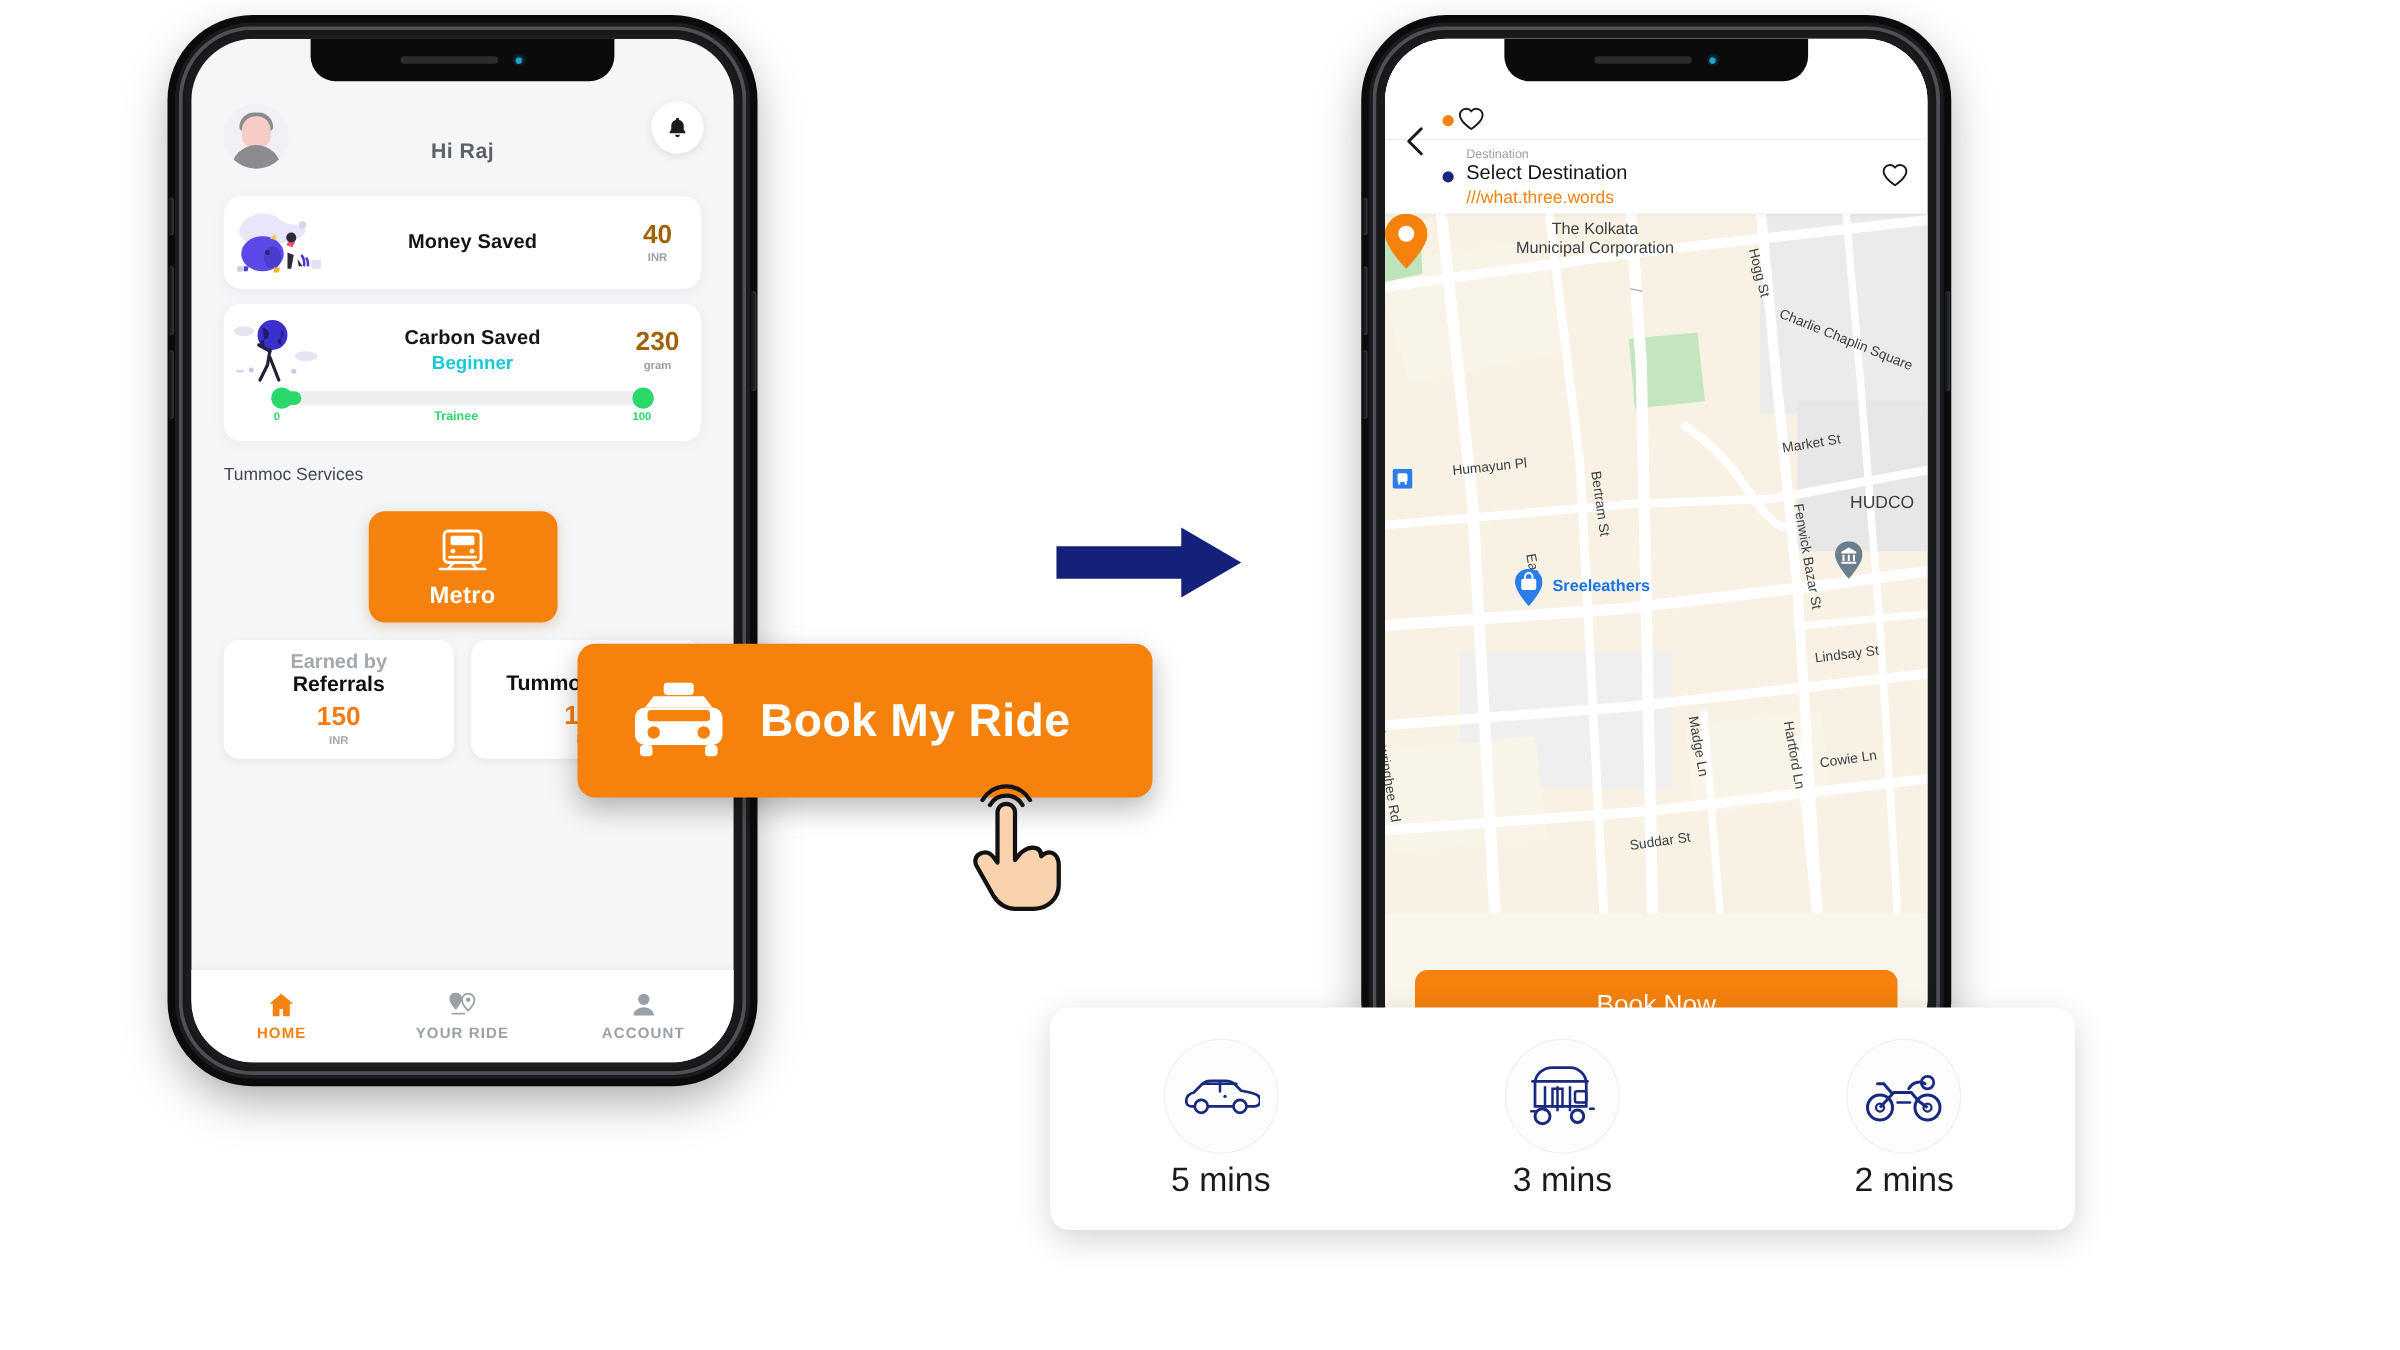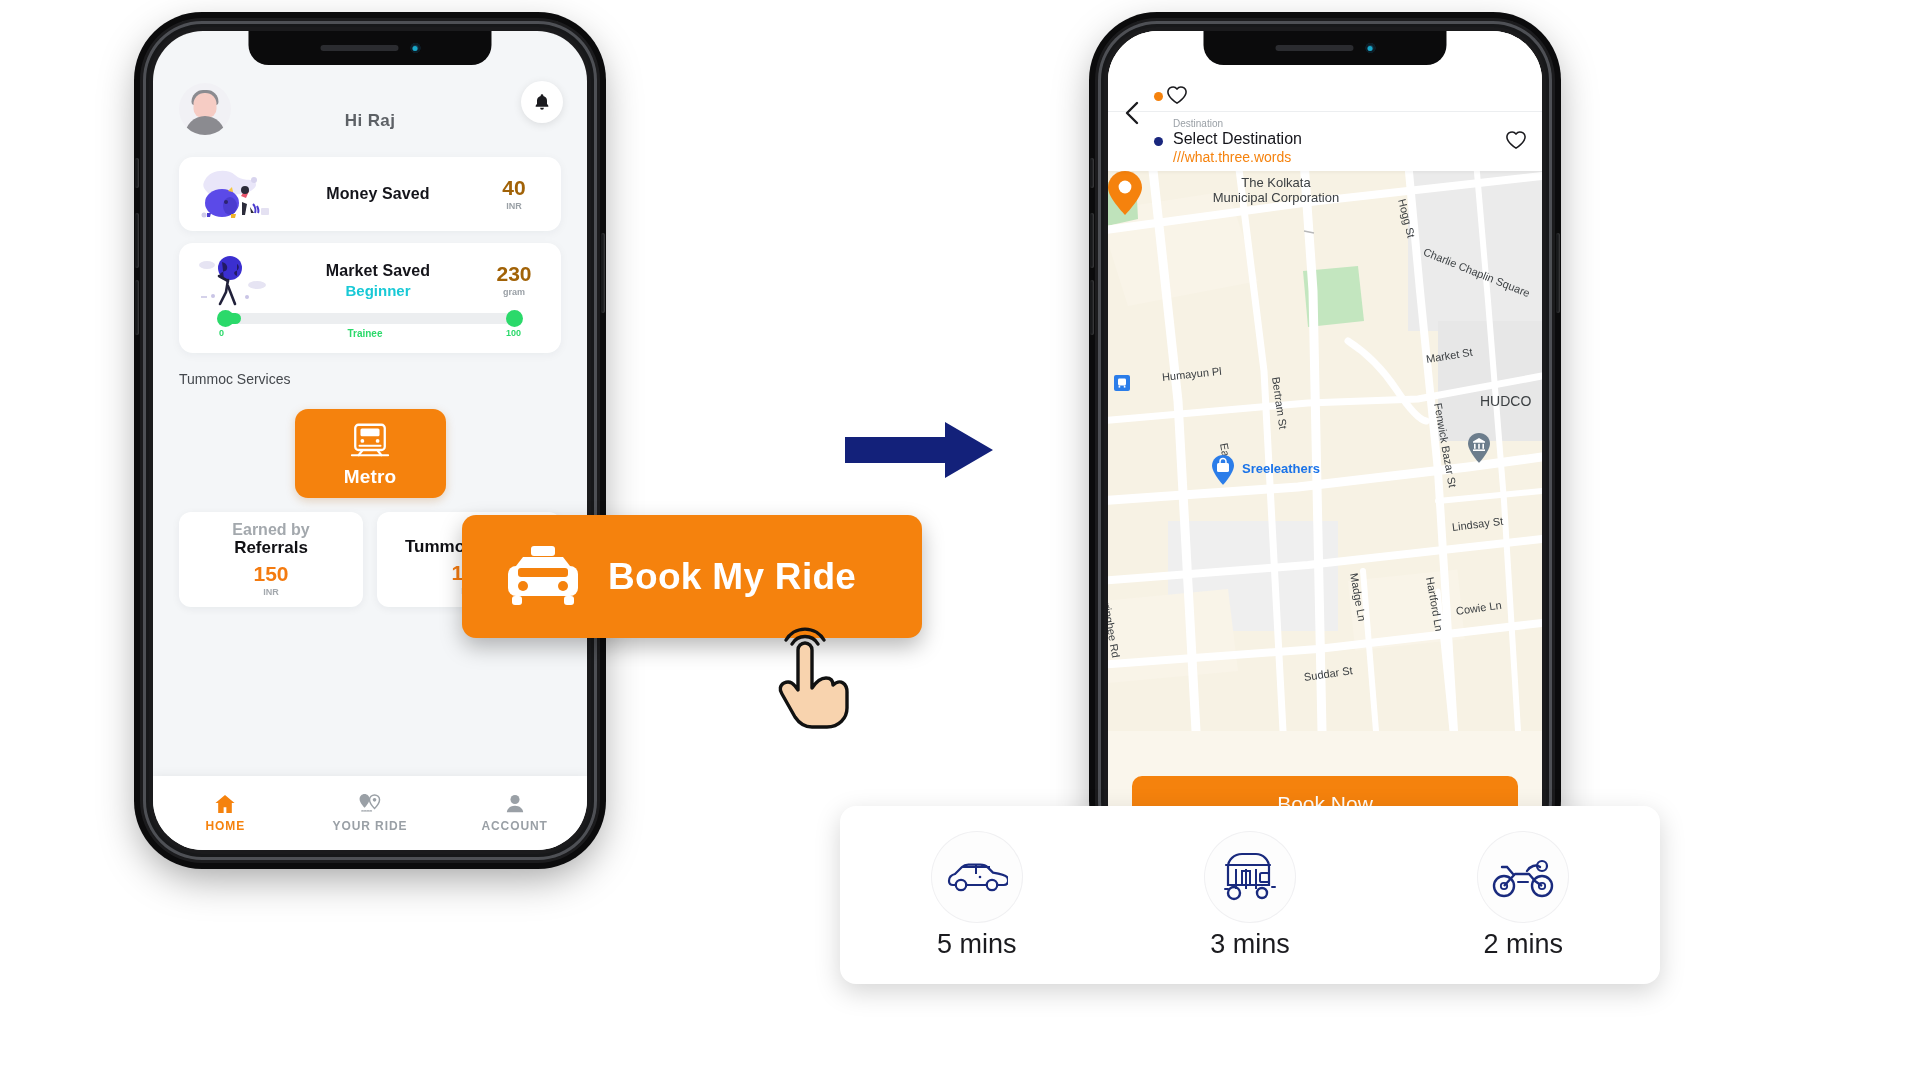--- a/index.html
+++ b/index.html
@@ -67,21 +67,21 @@
     display: flex; align-items: center; justify-content: center;
   }
   .greeting { text-align: center; font-size: 17px; font-weight: 700;
     color: #5d6166; letter-spacing: .4px; padding-top: 22px; }
 
   .card {
     background: #fff; border-radius: 14px; margin: 0 26px 12px;
     box-shadow: 0 2px 10px rgba(20,30,50,.05);
     position: relative;
   }
-  .stat-row { display: flex; align-items: center; height: 74px; padding: 0 16px; }
+  .stat-row { display: flex; align-items: center; height: 74px; padding: 0 4px; }
   .stat-illus { width: 78px; height: 56px; position: relative; flex: 0 0 78px; }
   .stat-mid { flex: 1; text-align: center; }
   .stat-title { font-size: 16px; font-weight: 700; color: #14141a; letter-spacing: .1px; }
   .stat-sub { font-size: 15px; font-weight: 700; color: #19c9d6; margin-top: 2px; }
   .stat-right { width: 62px; text-align: center; }
   .stat-val { font-size: 21px; font-weight: 800; color: #a16207; line-height: 1; }
   .stat-unit { font-size: 9px; color: #9aa0a6; margin-top: 3px; font-weight: 600; }
 
   .progress-wrap { padding: 0 40px 14px; margin-top: -4px; }
   .track { position: relative; height: 11px; background: #eceef0; border-radius: 8px; }
@@ -269,21 +269,21 @@
                 <path d="M42 12c3 2 2 6-1 7s-2 4 1 5" fill="#1b1440" opacity=".75"></path>
                 <path d="M33 28l-2 12-6 12" stroke="#21213a" stroke-width="2.6" fill="none" stroke-linecap="round"></path>
                 <path d="M33 34l7 18" stroke="#21213a" stroke-width="2.6" fill="none" stroke-linecap="round"></path>
                 <path d="M33 29l-9-5" stroke="#21213a" stroke-width="2.6" fill="none" stroke-linecap="round"></path>
                 <circle cx="18" cy="44" r="2" fill="#c9c5e6"></circle>
                 <circle cx="52" cy="45" r="2" fill="#c9c5e6"></circle>
                 <path d="M6 45h6" stroke="#d5d2ea" stroke-width="2"></path>
               </svg>
             </div>
             <div class="stat-mid">
-              <div class="stat-title">Market Saved</div>
+              <div class="stat-title">Carbon Saved</div>
               <div class="stat-sub">Beginner</div>
             </div>
             <div class="stat-right">
               <div class="stat-val">230</div>
               <div class="stat-unit">gram</div>
             </div>
           </div>
           <div class="progress-wrap">
             <div class="track">
               <div class="fill"></div>

